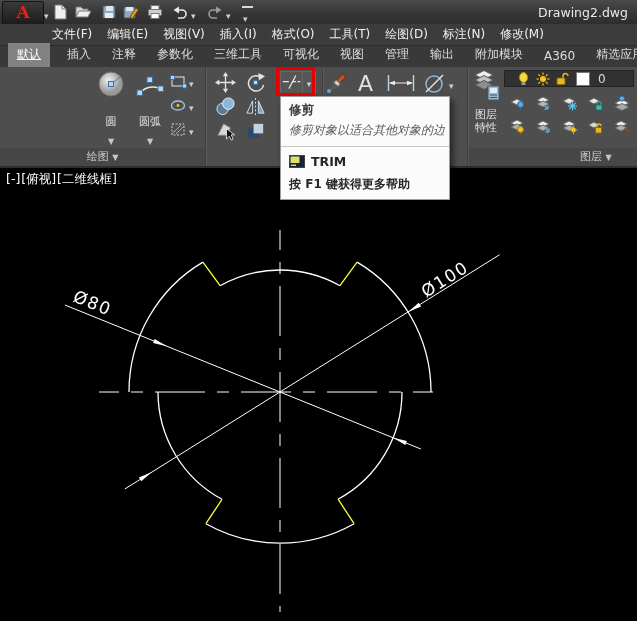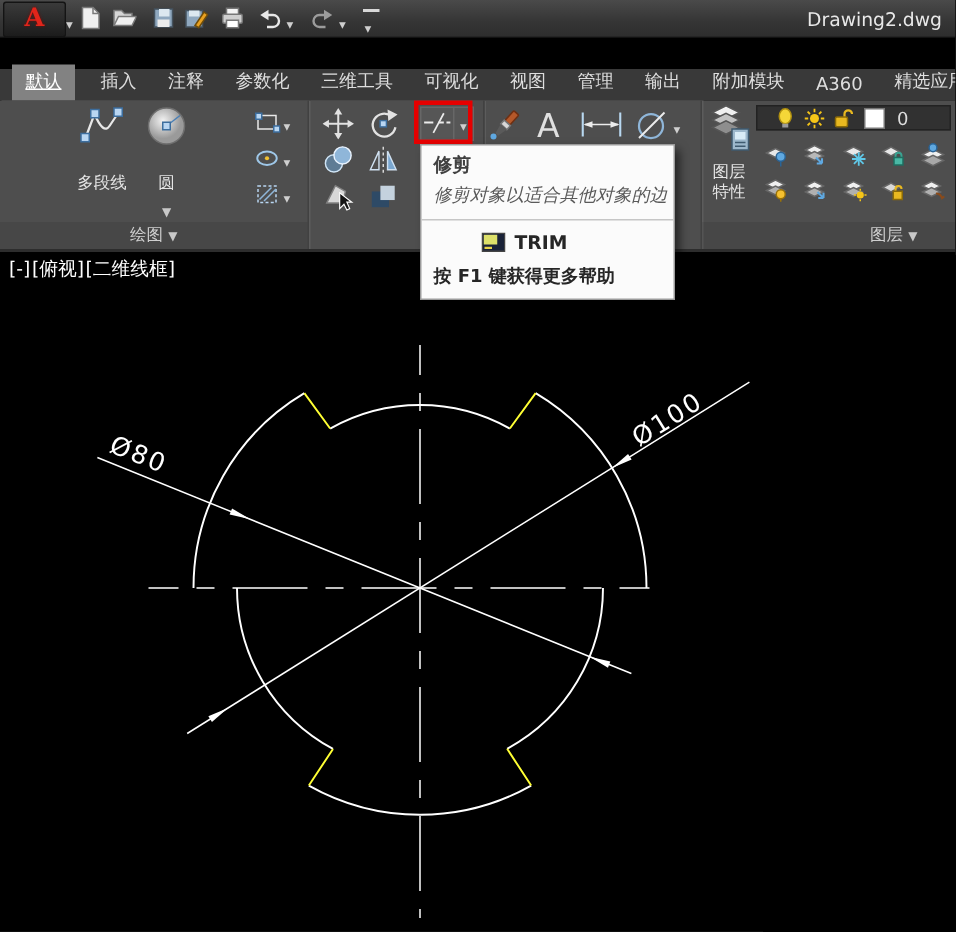--- a/index.html
+++ b/index.html
@@ -47,21 +47,21 @@
     border:3px solid #e60000;box-sizing:border-box;z-index:40;pointer-events:none;}
   .layerfield{position:absolute;left:36px;top:3px;width:130px;height:17px;background:#313131;
     border:1px solid #222;display:flex;align-items:center;box-sizing:border-box;}
   .lf-num{color:#dcdcdc;font-size:12px;margin-left:8px;}
   
   #tooltip{position:absolute;left:280px;top:96px;width:170px;height:104px;background:#fbfbfb;
     border:1px solid #9b9b9b;box-shadow:3px 4px 6px rgba(0,0,0,0.55);z-index:50;box-sizing:border-box;padding-left:16px;}
   .tt-title{position:absolute;left:8px;top:5px;font-size:12.5px;font-weight:bold;color:#404040;}
   .tt-desc{position:absolute;left:8px;top:25px;font-size:12px;color:#5a5a5a;white-space:nowrap;font-style:italic;}
   .tt-div{position:absolute;left:0;top:49px;width:100%;border-top:1px solid #c6c6c6;}
-  .tt-cmdrow{position:absolute;left:8px;top:57px;display:flex;align-items:center;gap:6px;margin-left:32px;}
+  .tt-cmdrow{position:absolute;left:8px;top:57px;display:flex;align-items:center;gap:6px;}
   .tt-cmd{font-size:12.5px;font-weight:bold;color:#262626;}
   .tt-help{position:absolute;left:8px;top:79px;font-size:12px;font-weight:bold;color:#262626;}
   
   #canvas{position:absolute;left:0;top:168px;width:637px;height:453px;background:#000;}
   #vplabel{position:absolute;left:6px;top:171px;font-size:12.5px;color:#ffffff;z-index:10;white-space:nowrap;}
   #vplabel span{margin-right:1px;}
   #dwg{position:absolute;left:0;top:170px;z-index:5;}
   .dimtxt{fill:#ffffff;font-size:17px;letter-spacing:1.5px;font-family:"DejaVu Sans",sans-serif;}
 </style>
 </head>
@@ -107,61 +107,73 @@
         <path d="M12 6 h-6 a4 4 0 0 0 0 8 h4" fill="none" stroke="#9c9c9c" stroke-width="1.6"></path>
         <polygon points="14.5,6 9,2.5 9,9.5" fill="#9c9c9c"></polygon>
       </svg>
     <span class="carr" style="position:absolute;left:226px;top:4px;"></span>
     <span style="position:absolute;left:242px;top:6px;width:11px;border-top:2px solid #d8d8d8;"></span>
       <span class="carr" style="position:absolute;left:243px;top:7px;"></span>
 
     <span id="file-title">Drawing2.dwg</span>
   </div>
 
+  <div id="menubar">
+    <span class="menu-item">文件(F)</span>
+    <span class="menu-item">编辑(E)</span>
+    <span class="menu-item">视图(V)</span>
+    <span class="menu-item">插入(I)</span>
+    <span class="menu-item">格式(O)</span>
+    <span class="menu-item">工具(T)</span>
+    <span class="menu-item">绘图(D)</span>
+    <span class="menu-item">标注(N)</span>
+    <span class="menu-item">修改(M)</span>
+  </div>
 
   <div id="tabbar">
     <span class="rtab active">默认</span>
     <span class="rtab">插入</span>
     <span class="rtab">注释</span>
     <span class="rtab">参数化</span>
     <span class="rtab">三维工具</span>
     <span class="rtab">可视化</span>
     <span class="rtab">视图</span>
     <span class="rtab">管理</span>
     <span class="rtab">输出</span>
     <span class="rtab">附加模块</span>
     <span class="rtab">A360</span>
     <span class="rtab">精选应用</span>
   </div>
 
   <div id="ribbon">
 
     <div class="rpanel" style="left:0;width:205px;">
-      <div class="bigbtn" style="left:44px;width:48px;">
-        <svg width="30" height="30" viewBox="0 0 30 30">
-            <path d="M4 24 L10 8 Q16 22 20 16 L26 7" fill="none" stroke="#e8e8e8" stroke-width="1.5"></path>
-            <rect class="grip" x="1" y="21" width="5.5" height="5.5"></rect>
-            <rect class="grip" x="7.5" y="5" width="5.5" height="5.5"></rect>
-            <rect class="grip" x="23" y="4" width="5.5" height="5.5"></rect>
-          </svg>
-        <div class="blab">多段线</div>
-      </div>
       <div class="bigbtn" style="left:92px;width:38px;">
         <svg width="30" height="30" viewBox="0 0 30 30">
           <defs>
               <radialGradient id="gc" cx="40%" cy="35%">
                 <stop offset="0%" stop-color="#f2f2f2"></stop>
                 <stop offset="100%" stop-color="#9a9a9a"></stop>
               </radialGradient>
             </defs>
           <circle cx="15" cy="16" r="12" fill="url(#gc)" stroke="#6e6e6e"></circle>
             <line x1="15" y1="16" x2="24" y2="9" stroke="#4a7fb5"></line>
             <rect class="grip" x="12.5" y="13.5" width="5" height="5"></rect>
           </svg>
         <div class="blab">圆</div>
+        <div class="carrW"></div>
+      </div>
+      <div class="bigbtn" style="left:130px;width:40px;">
+        <svg width="30" height="30" viewBox="0 0 30 30">
+            <path d="M5 25 A 17 17 0 0 1 26 21" fill="none" stroke="#e8e8e8" stroke-width="1.5"></path>
+            <rect class="grip" x="2" y="22" width="5.5" height="5.5"></rect>
+            <rect class="grip" x="23" y="18" width="5.5" height="5.5"></rect>
+            <rect class="grip" x="12" y="9" width="5.5" height="5.5"></rect>
+          </svg>
+        <div class="blab">圆弧</div>
         <div class="carrW"></div>
       </div>
       <div class="smallbtn" style="left:170px;top:5px;">
         <svg width="17" height="17" viewBox="0 0 17 17">
             <rect x="2" y="4" width="12" height="9" fill="none" stroke="#e8e8e8"></rect>
             <rect class="grip" x="0.5" y="2.5" width="4" height="4"></rect>
             <rect class="grip" x="12.5" y="11" width="4" height="4"></rect>
           </svg>
           <span class="carr"></span>
       </div>

